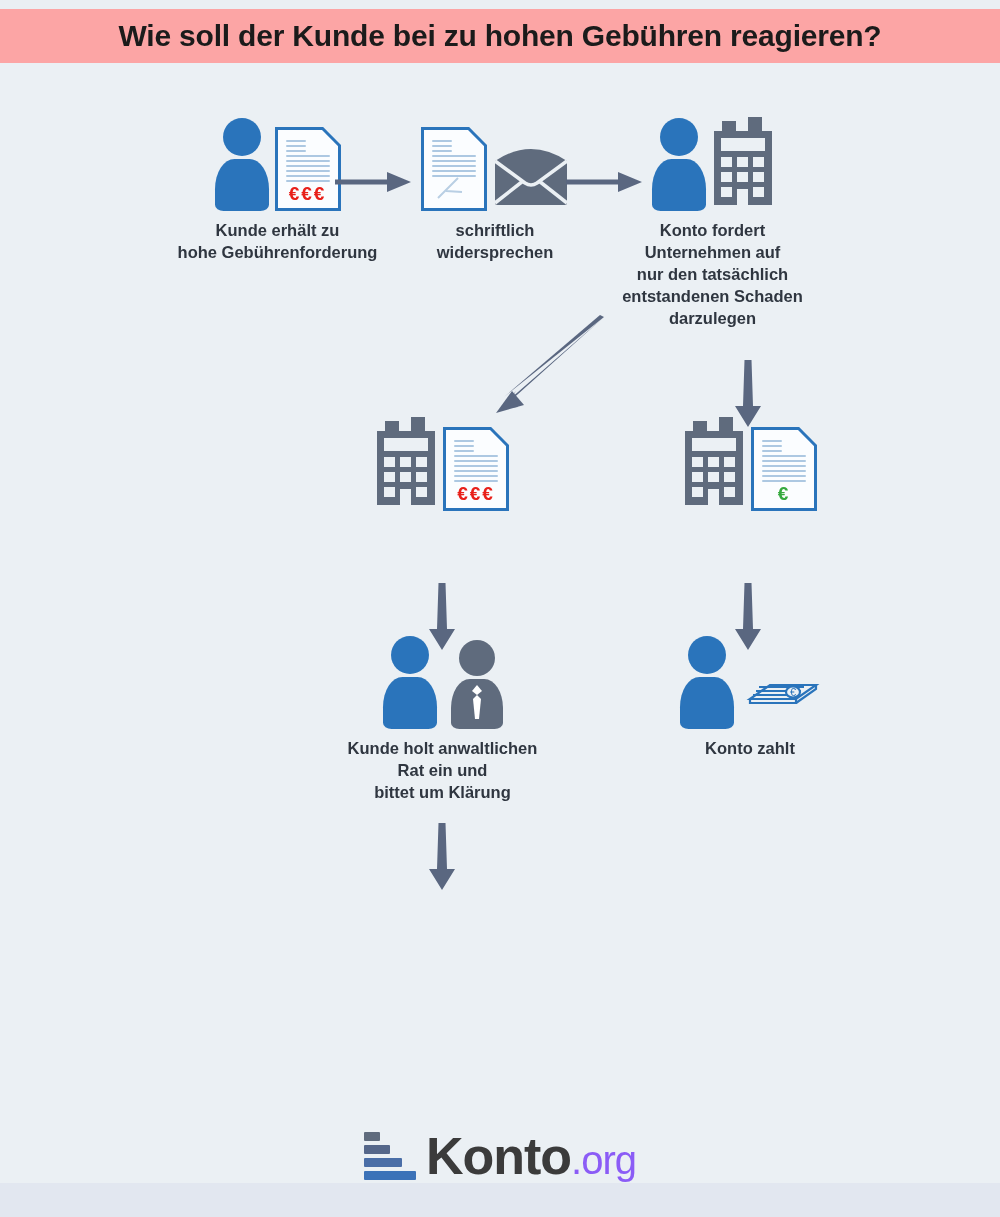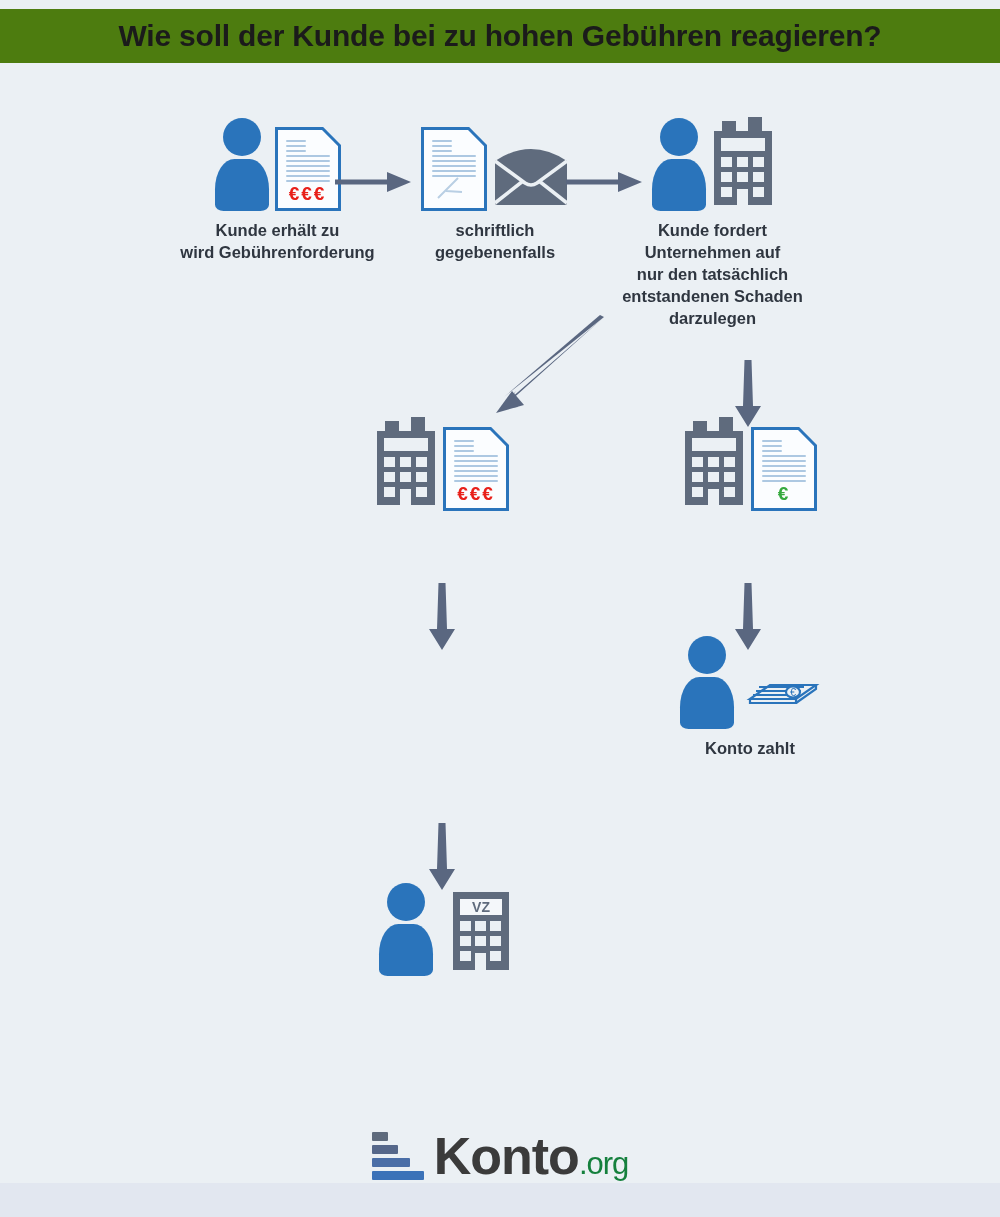--- a/index.html
+++ b/index.html
@@ -9,21 +9,21 @@
     background:#ebf0f4;
     font-family:"Liberation Sans", sans-serif;
     overflow:hidden;
   }
   .page{position:relative;width:1000px;height:1217px;background:#ebf0f4;}
 
   
   .topstrip{position:absolute;left:0;top:0;width:1000px;height:9px;background:#eaeff3;}
   .titlebar{
     position:absolute;left:0;top:9px;width:1000px;height:54px;
-    background:#4d7c0f;display:flex;align-items:center;justify-content:center;
+    background:#fca5a5;display:flex;align-items:center;justify-content:center;
   }
   .titlebar h1{
     margin:0;font-size:30px;font-weight:bold;color:#1b1b1b;
     letter-spacing:-0.2px;white-space:nowrap;
   }
 
   
   .canvas{position:absolute;left:0;top:75px;width:1000px;height:1108px;background:#ebf0f4;}
   .bottomstrip{position:absolute;left:0;top:1183px;width:1000px;height:34px;background:#e2e7f0;}
 
@@ -71,21 +71,21 @@
   .arrow{position:absolute;}
 
   
   .logo{
     position:absolute;left:0;top:1120px;width:1000px;height:72px;
     display:flex;align-items:center;justify-content:center;gap:10px;
   }
   .logo-bars{display:flex;flex-direction:column;align-items:flex-start;gap:4px;}
   .logo-bars span{display:block;height:9px;border-radius:1px;}
   .logo-text{font-size:52px;font-weight:bold;color:#3b3b3b;letter-spacing:-1px;line-height:1;}
-  .logo-text .org{color:#15803d;font-weight:normal;font-size:31px;}
+  .logo-text .org{color:#8b5cf6;font-weight:normal;font-size:40px;}
 </style>
 </head>
 <body>
 
 <div class="page">
 
   <div class="topstrip"></div>
 
   <div class="titlebar">
     <h1>Wie soll der Kunde bei zu hohen Gebühren reagieren?</h1>
@@ -114,21 +114,21 @@
               <i></i>
               <i></i>
               <i></i>
               <i></i>
               <i></i>
           </div>
           <div class="euro euro-red" style="font-size:19px;">€€€</div>
         </div>
       </div>
       <div class="caption">Kunde erhält zu
-wird Gebührenforderung</div>
+hohe Gebührenforderung</div>
     </div>
 
     <div class="arrow" style="left:335px;top:95px;">
       <svg width="76" height="24" viewBox="0 0 76 24">
         <polygon points="0,9.5 52,9.5 52,2 76,12 52,22 52,14.5 0,14.5" fill="#5a6780"></polygon>
       </svg>
     </div>
 
     <div class="node" style="left:410px;top:40px;width:170px;">
       <div class="icons">
@@ -153,21 +153,21 @@
         </div>
         <div class="env">
           <svg width="76" height="60" viewBox="0 0 76 60">
             <path d="M2 14 Q38 -10 74 14 L74 56 Q74 58 72 58 L4 58 Q2 58 2 56 Z" fill="#5f6b7d"></path>
             <path d="M2 14 L32 36 Q38 40 44 36 L74 14" fill="none" stroke="#ebf0f4" stroke-width="3.5"></path>
             <path d="M2 56 L30 34 M74 56 L46 34" fill="none" stroke="#ebf0f4" stroke-width="3.5"></path>
           </svg>
         </div>
       </div>
       <div class="caption">schriftlich
-gegebenenfalls</div>
+widersprechen</div>
     </div>
 
     <div class="arrow" style="left:566px;top:95px;">
       <svg width="76" height="24" viewBox="0 0 76 24">
         <polygon points="0,9.5 52,9.5 52,2 76,12 52,22 52,14.5 0,14.5" fill="#5a6780"></polygon>
       </svg>
     </div>
 
     <div class="node" style="left:600px;top:40px;width:225px;">
       <div class="icons">
@@ -186,21 +186,21 @@
             <rect x="41" y="40" width="11" height="10" fill="#ebf0f4"></rect>
             <rect x="9" y="55" width="11" height="10" fill="#ebf0f4"></rect>
             <rect x="25" y="55" width="11" height="10" fill="#ebf0f4"></rect>
             <rect x="41" y="55" width="11" height="10" fill="#ebf0f4"></rect>
             <rect x="9" y="70" width="11" height="10" fill="#ebf0f4"></rect>
             <rect x="41" y="70" width="11" height="10" fill="#ebf0f4"></rect>
             <rect x="25" y="72" width="11" height="16" fill="#ebf0f4"></rect>
           </svg>
         </div>
       </div>
-      <div class="caption">Kunde fordert
+      <div class="caption">Konto fordert
 Unternehmen auf
 nur den tatsächlich
 entstandenen Schaden
 darzulegen</div>
     </div>
 
     <div class="arrow" style="left:478px;top:238px;">
       <svg width="130" height="110" viewBox="0 0 130 110">
         <polygon points="126,4 122,2 26,84 26,84" fill="#5a6780"></polygon>
         <path d="M126,4 L30,90 L38,78 L22,96 L40,94 L32,86 Z" fill="#5a6780"></path>
@@ -298,20 +298,39 @@
       <svg width="30" height="68" viewBox="0 0 30 68">
         <polygon points="11.5,0 18.5,0 20,46 28,46 15,67 2,46 10,46" fill="#5a6780"></polygon>
       </svg>
     </div>
     <div class="arrow" style="left:733px;top:508px;">
       <svg width="30" height="68" viewBox="0 0 30 68">
         <polygon points="11.5,0 18.5,0 20,46 28,46 15,67 2,46 10,46" fill="#5a6780"></polygon>
       </svg>
     </div>
 
+    <div class="node" style="left:320px;top:558px;width:245px;">
+      <div class="icons" style="gap:14px;">
+        <div class="person p-blue" style="width:54px;">
+          <div class="head" style="width:38px;height:38px;"></div>
+          <div class="body" style="width:54px;height:52px;"></div>
+        </div>
+        <div class="person p-gray" style="width:52px;">
+          <div class="head" style="width:36px;height:36px;"></div>
+          <div class="body" style="width:52px;height:50px;"></div>
+          <svg width="16" height="40" style="position:absolute;left:50%;transform:translateX(-50%);bottom:4px;">
+            <polygon points="8,0 13,6 8,10 3,6" fill="#ffffff"></polygon>
+            <polygon points="8,10 12,14 10,34 6,34 4,14" fill="#ffffff"></polygon>
+          </svg>
+        </div>
+      </div>
+      <div class="caption">Kunde holt anwaltlichen
+Rat ein und
+bittet um Klärung</div>
+    </div>
 
     <div class="node" style="left:650px;top:558px;width:200px;">
       <div class="icons" style="gap:12px;">
         <div class="person p-blue" style="width:54px;">
           <div class="head" style="width:38px;height:38px;"></div>
           <div class="body" style="width:54px;height:52px;"></div>
         </div>
         <div class="money" style="margin-bottom:10px;">
           <svg width="74" height="50" viewBox="0 0 74 50">
             <g fill="none" stroke="#2a74bb" stroke-width="2.2">
@@ -328,42 +347,20 @@
       <div class="caption">Konto zahlt</div>
     </div>
 
     <div class="arrow" style="left:427px;top:748px;">
       <svg width="30" height="68" viewBox="0 0 30 68">
         <polygon points="11.5,0 18.5,0 20,46 28,46 15,67 2,46 10,46" fill="#5a6780"></polygon>
       </svg>
     </div>
 
     <div class="node" style="left:240px;top:805px;width:410px;">
-      <div class="icons" style="gap:18px;">
-        <div class="person p-blue" style="width:54px;">
-          <div class="head" style="width:38px;height:38px;"></div>
-          <div class="body" style="width:54px;height:52px;"></div>
-        </div>
-        <div class="bld">
-          <svg width="60" height="88" viewBox="0 0 60 88">
-            <rect x="2" y="8" width="56" height="78" fill="#5f6b7d"></rect>
-            <rect x="9" y="15" width="42" height="16" fill="#f4f7fa"></rect>
-            <text x="30" y="28" font-size="14" font-weight="bold" font-family="Liberation Sans, sans-serif" fill="#5f6b7d" text-anchor="middle">VZ</text>
-            <rect x="9" y="37" width="11" height="10" fill="#ebf0f4"></rect>
-            <rect x="24" y="37" width="11" height="10" fill="#ebf0f4"></rect>
-            <rect x="39" y="37" width="11" height="10" fill="#ebf0f4"></rect>
-            <rect x="9" y="52" width="11" height="10" fill="#ebf0f4"></rect>
-            <rect x="24" y="52" width="11" height="10" fill="#ebf0f4"></rect>
-            <rect x="39" y="52" width="11" height="10" fill="#ebf0f4"></rect>
-            <rect x="9" y="67" width="11" height="10" fill="#ebf0f4"></rect>
-            <rect x="39" y="67" width="11" height="10" fill="#ebf0f4"></rect>
-            <rect x="24" y="69" width="11" height="17" fill="#ebf0f4"></rect>
-          </svg>
-        </div>
-      </div>
     </div>
 
   </div>
 
   <div class="logo">
     <div class="logo-bars">
       <span style="width:16px;background:#5f6b7d;"></span>
       <span style="width:26px;background:#55678a;"></span>
       <span style="width:38px;background:#4a6ea7;"></span>
       <span style="width:52px;background:#3b72b8;"></span>

